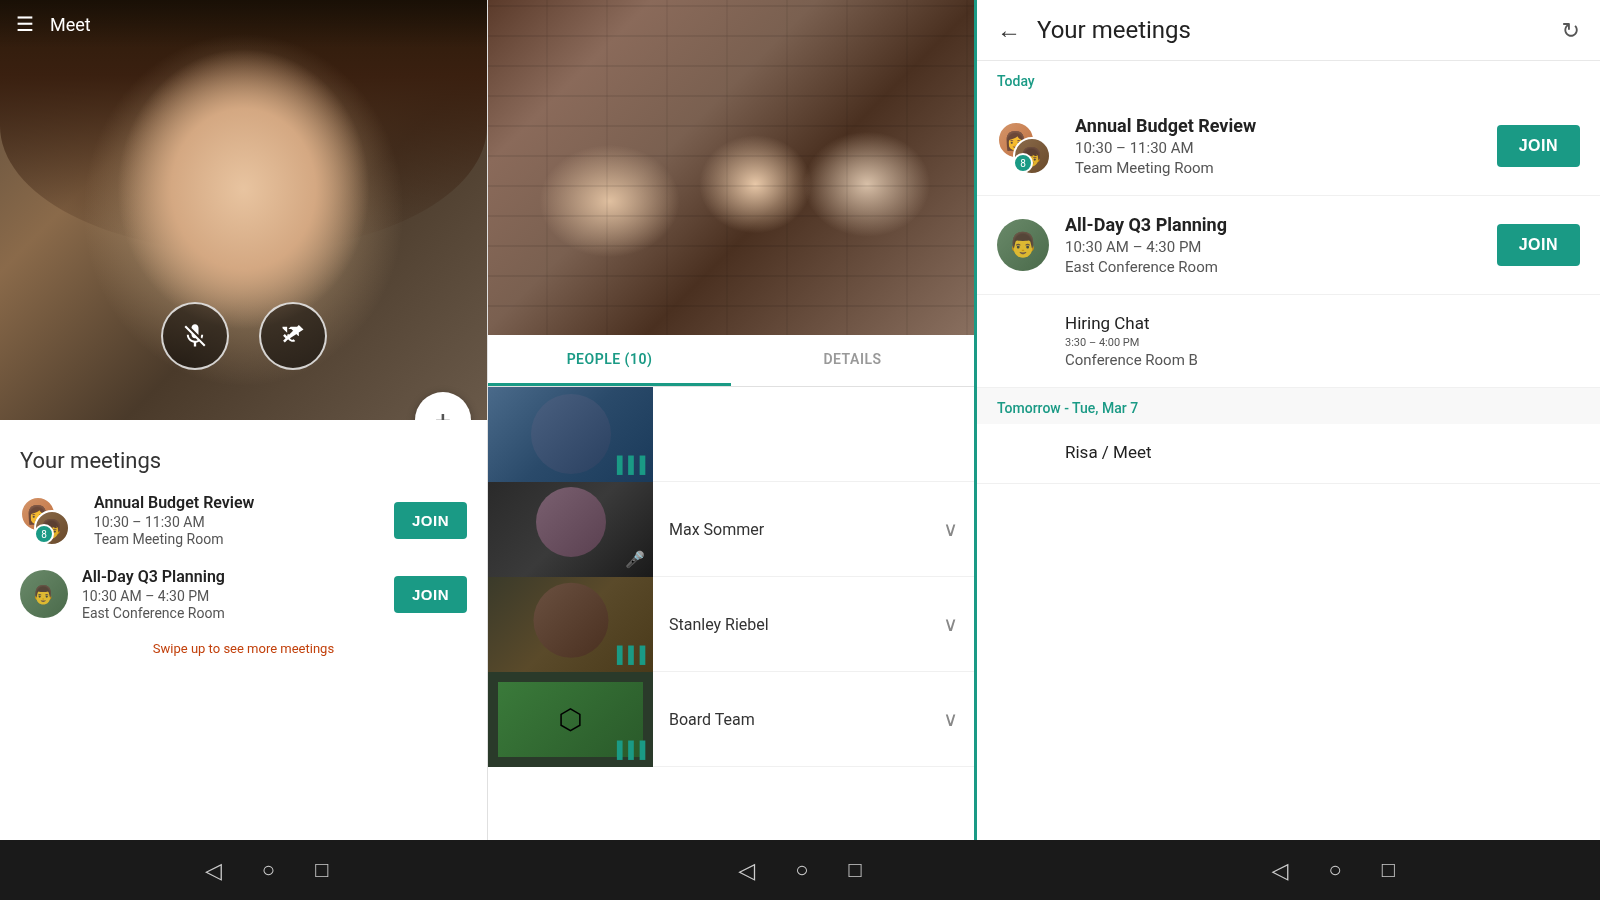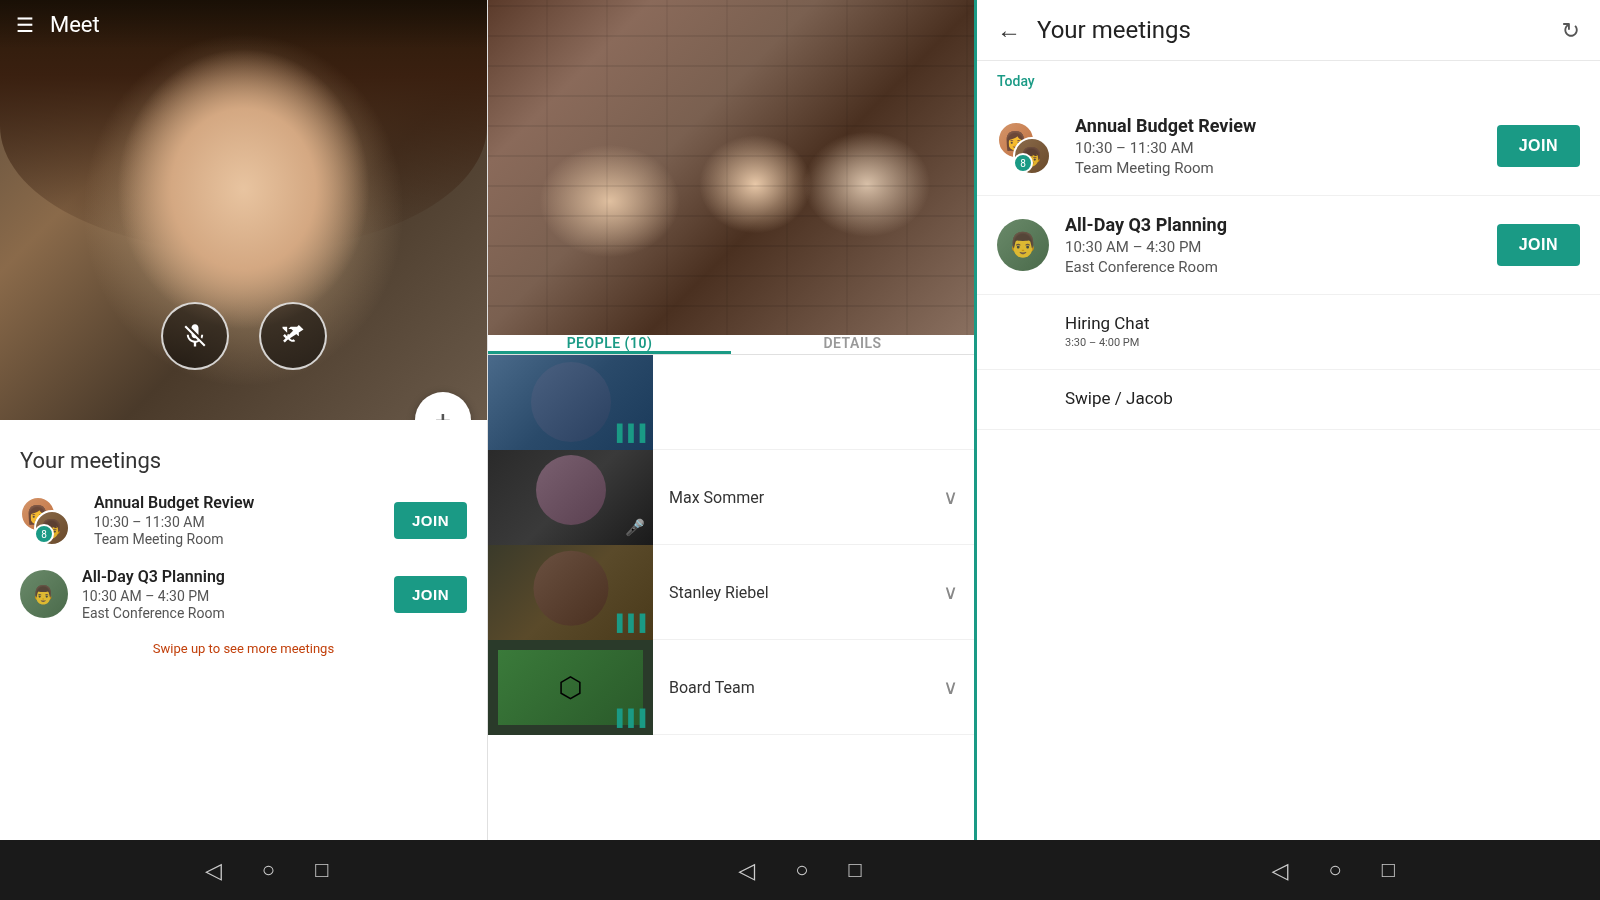--- a/index.html
+++ b/index.html
@@ -72,21 +72,21 @@
 
     .hamburger-icon {
       color: #fff;
       font-size: 20px;
       margin-right: 16px;
       cursor: pointer;
     }
 
     .meet-title {
       color: #fff;
-      font-size: 22px;
+      font-size: 18px;
       font-weight: 400;
     }
 
     .call-controls {
       position: absolute;
       bottom: 50px;
       left: 50%;
       transform: translateX(-50%);
       display: flex;
       gap: 30px;
@@ -262,20 +262,21 @@
     }
 
     .tabs-bar {
       display: flex;
       border-bottom: 1px solid #e0e0e0;
       background: #fff;
     }
 
     .tab {
       flex: 1;
+      padding: 16px;
       text-align: center;
       font-size: 14px;
       font-weight: 600;
       letter-spacing: 0.5px;
       cursor: pointer;
       color: #999;
       border-bottom: 3px solid transparent;
     }
 
     .tab.active {
@@ -688,28 +689,30 @@
         <div class="right-meeting-room">East Conference Room</div>
       </div>
       <button class="right-join-btn">JOIN</button>
     </div>
 
     <div class="no-join-meeting">
       <div style="width:68px;flex-shrink:0;"></div>
       <div class="no-join-info">
         <div class="no-join-title">Hiring Chat</div>
         <div class="no-join-time">3:30 – 4:00 PM</div>
-      </div>
-    </div>
-
+        <div class="no-join-room">Conference Room B</div>
+      </div>
+    </div>
+
+    <div class="tomorrow-label">Tomorrow - Tue, Mar 7</div>
 
     <div class="no-join-meeting">
       <div style="width:68px;flex-shrink:0;"></div>
       <div class="no-join-info">
-        <div class="no-join-title">Swipe / Jacob</div>
+        <div class="no-join-title">Risa / Meet</div>
       </div>
     </div>
 
   </div>
 </div>
 
 <div class="bottom-nav">
 
   <div class="nav-group">
     <div class="nav-btn">◁</div>

